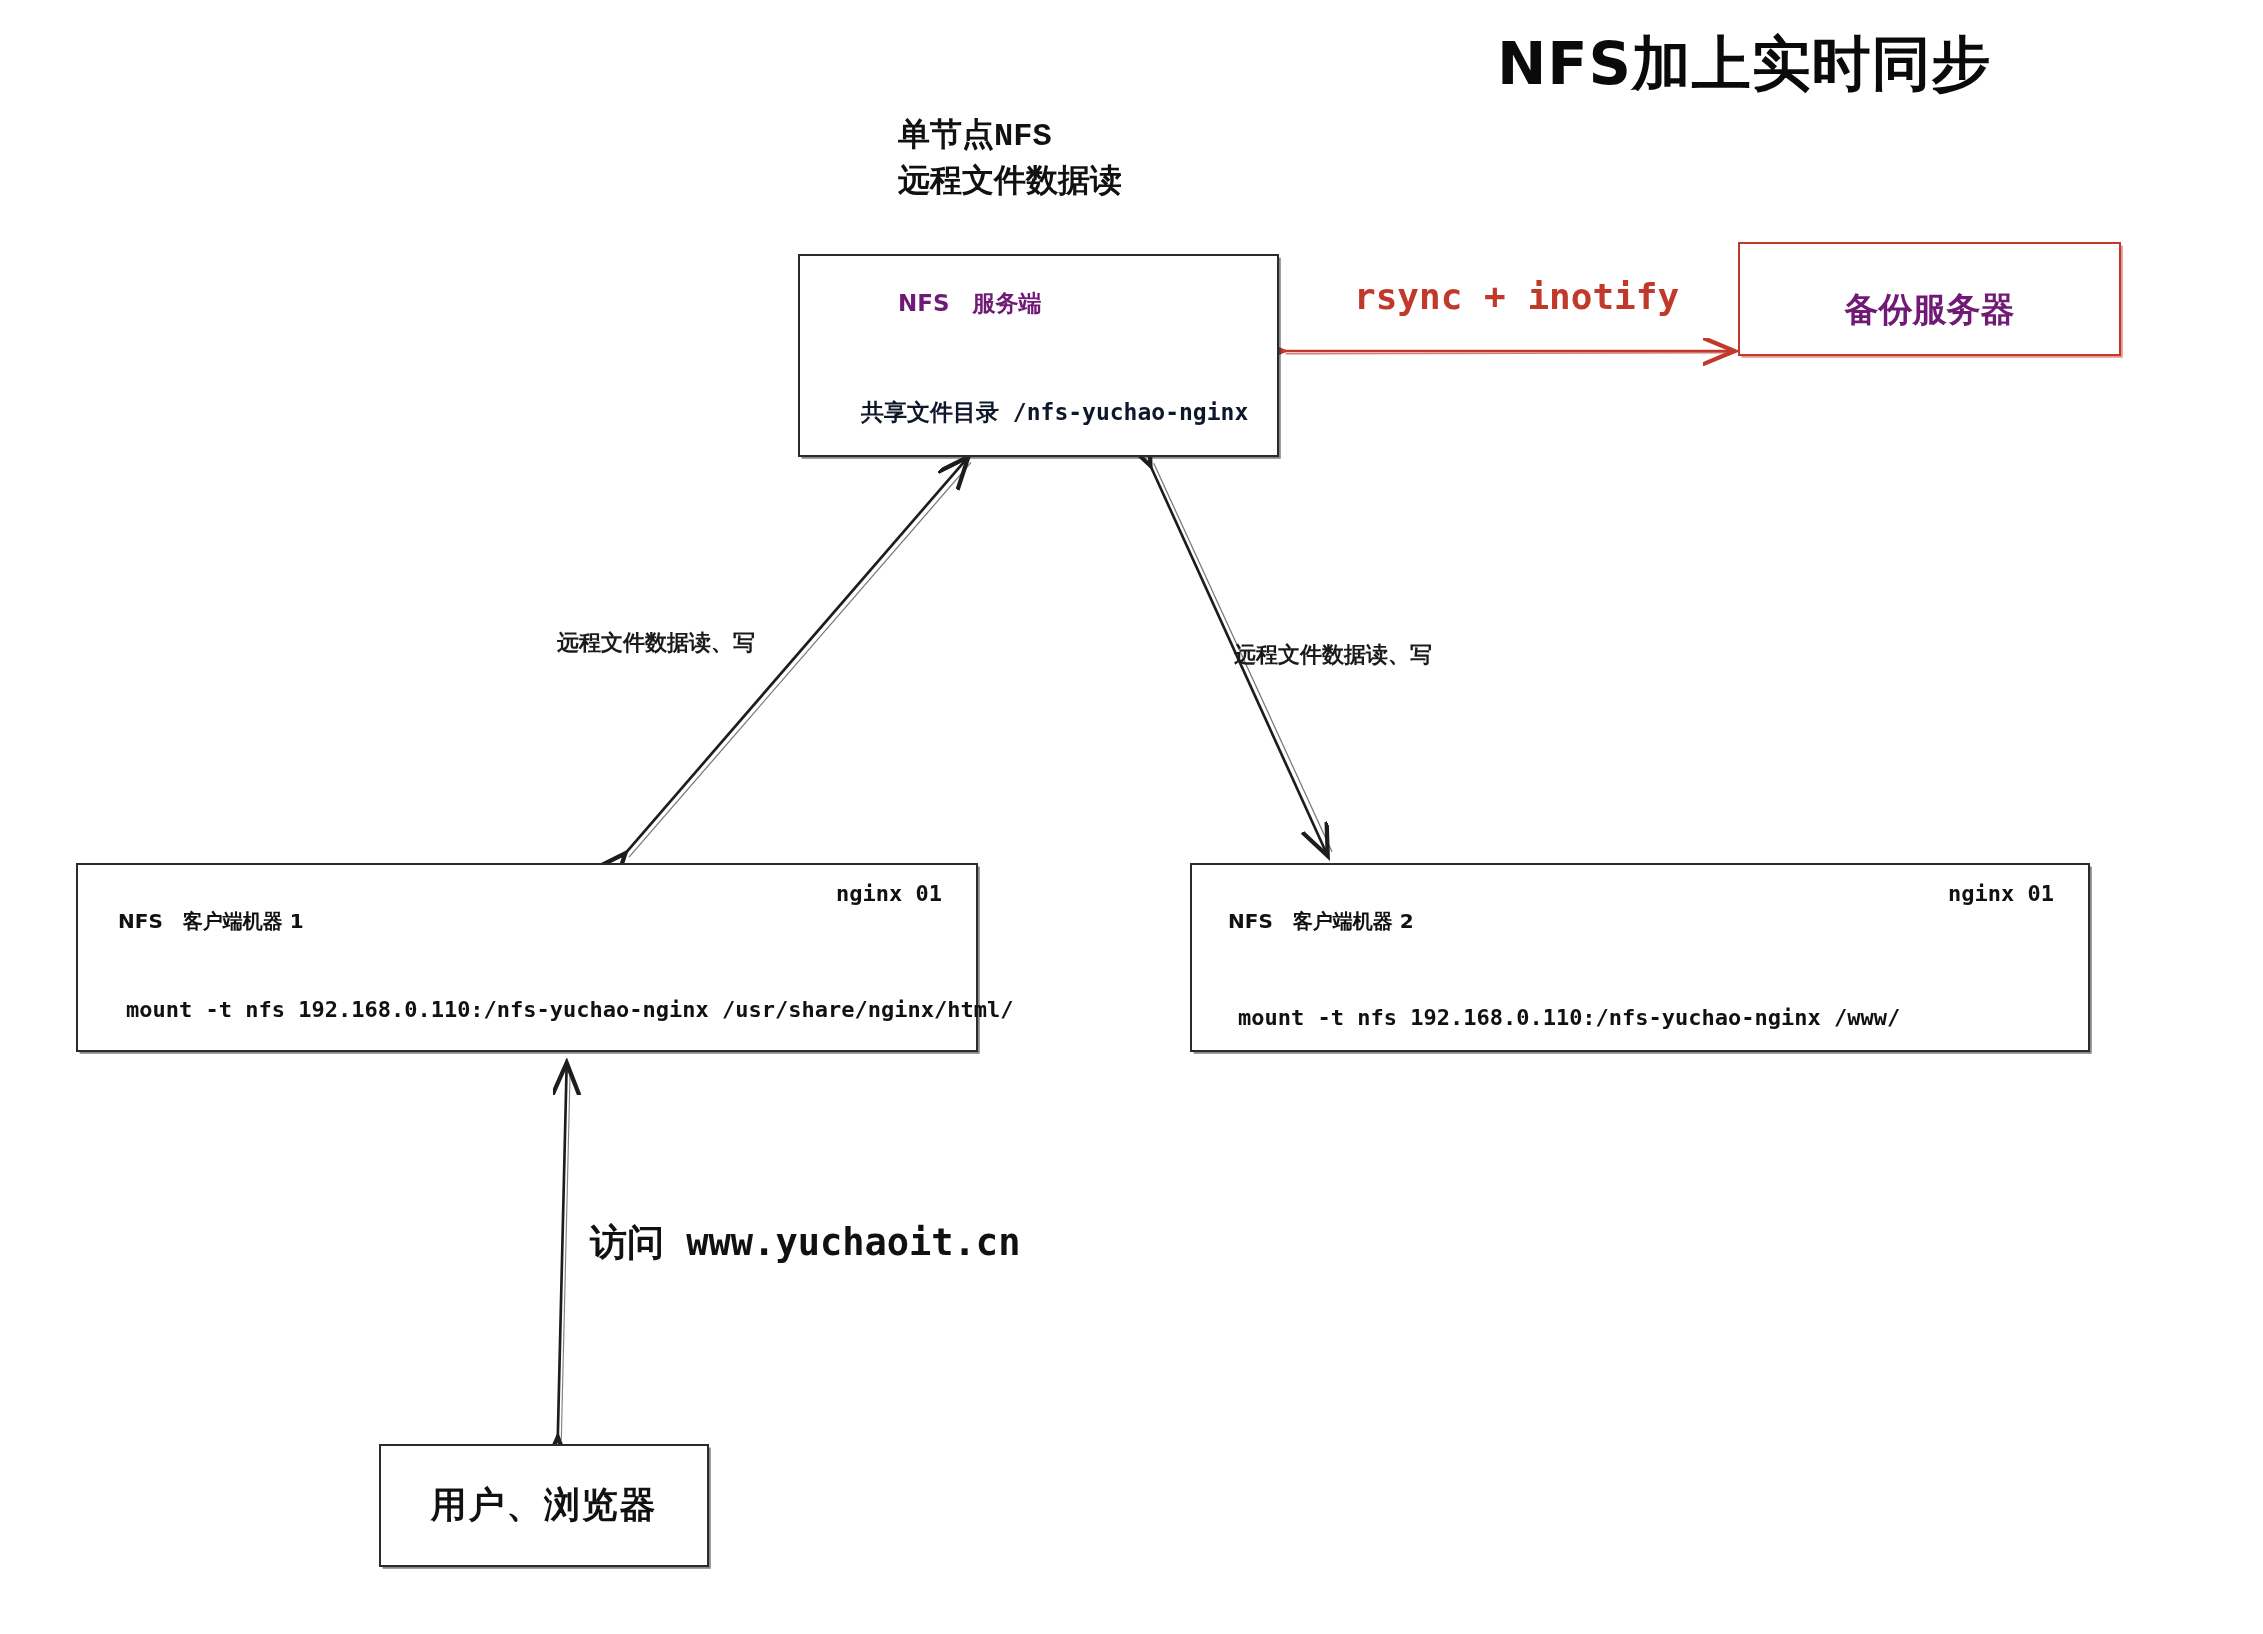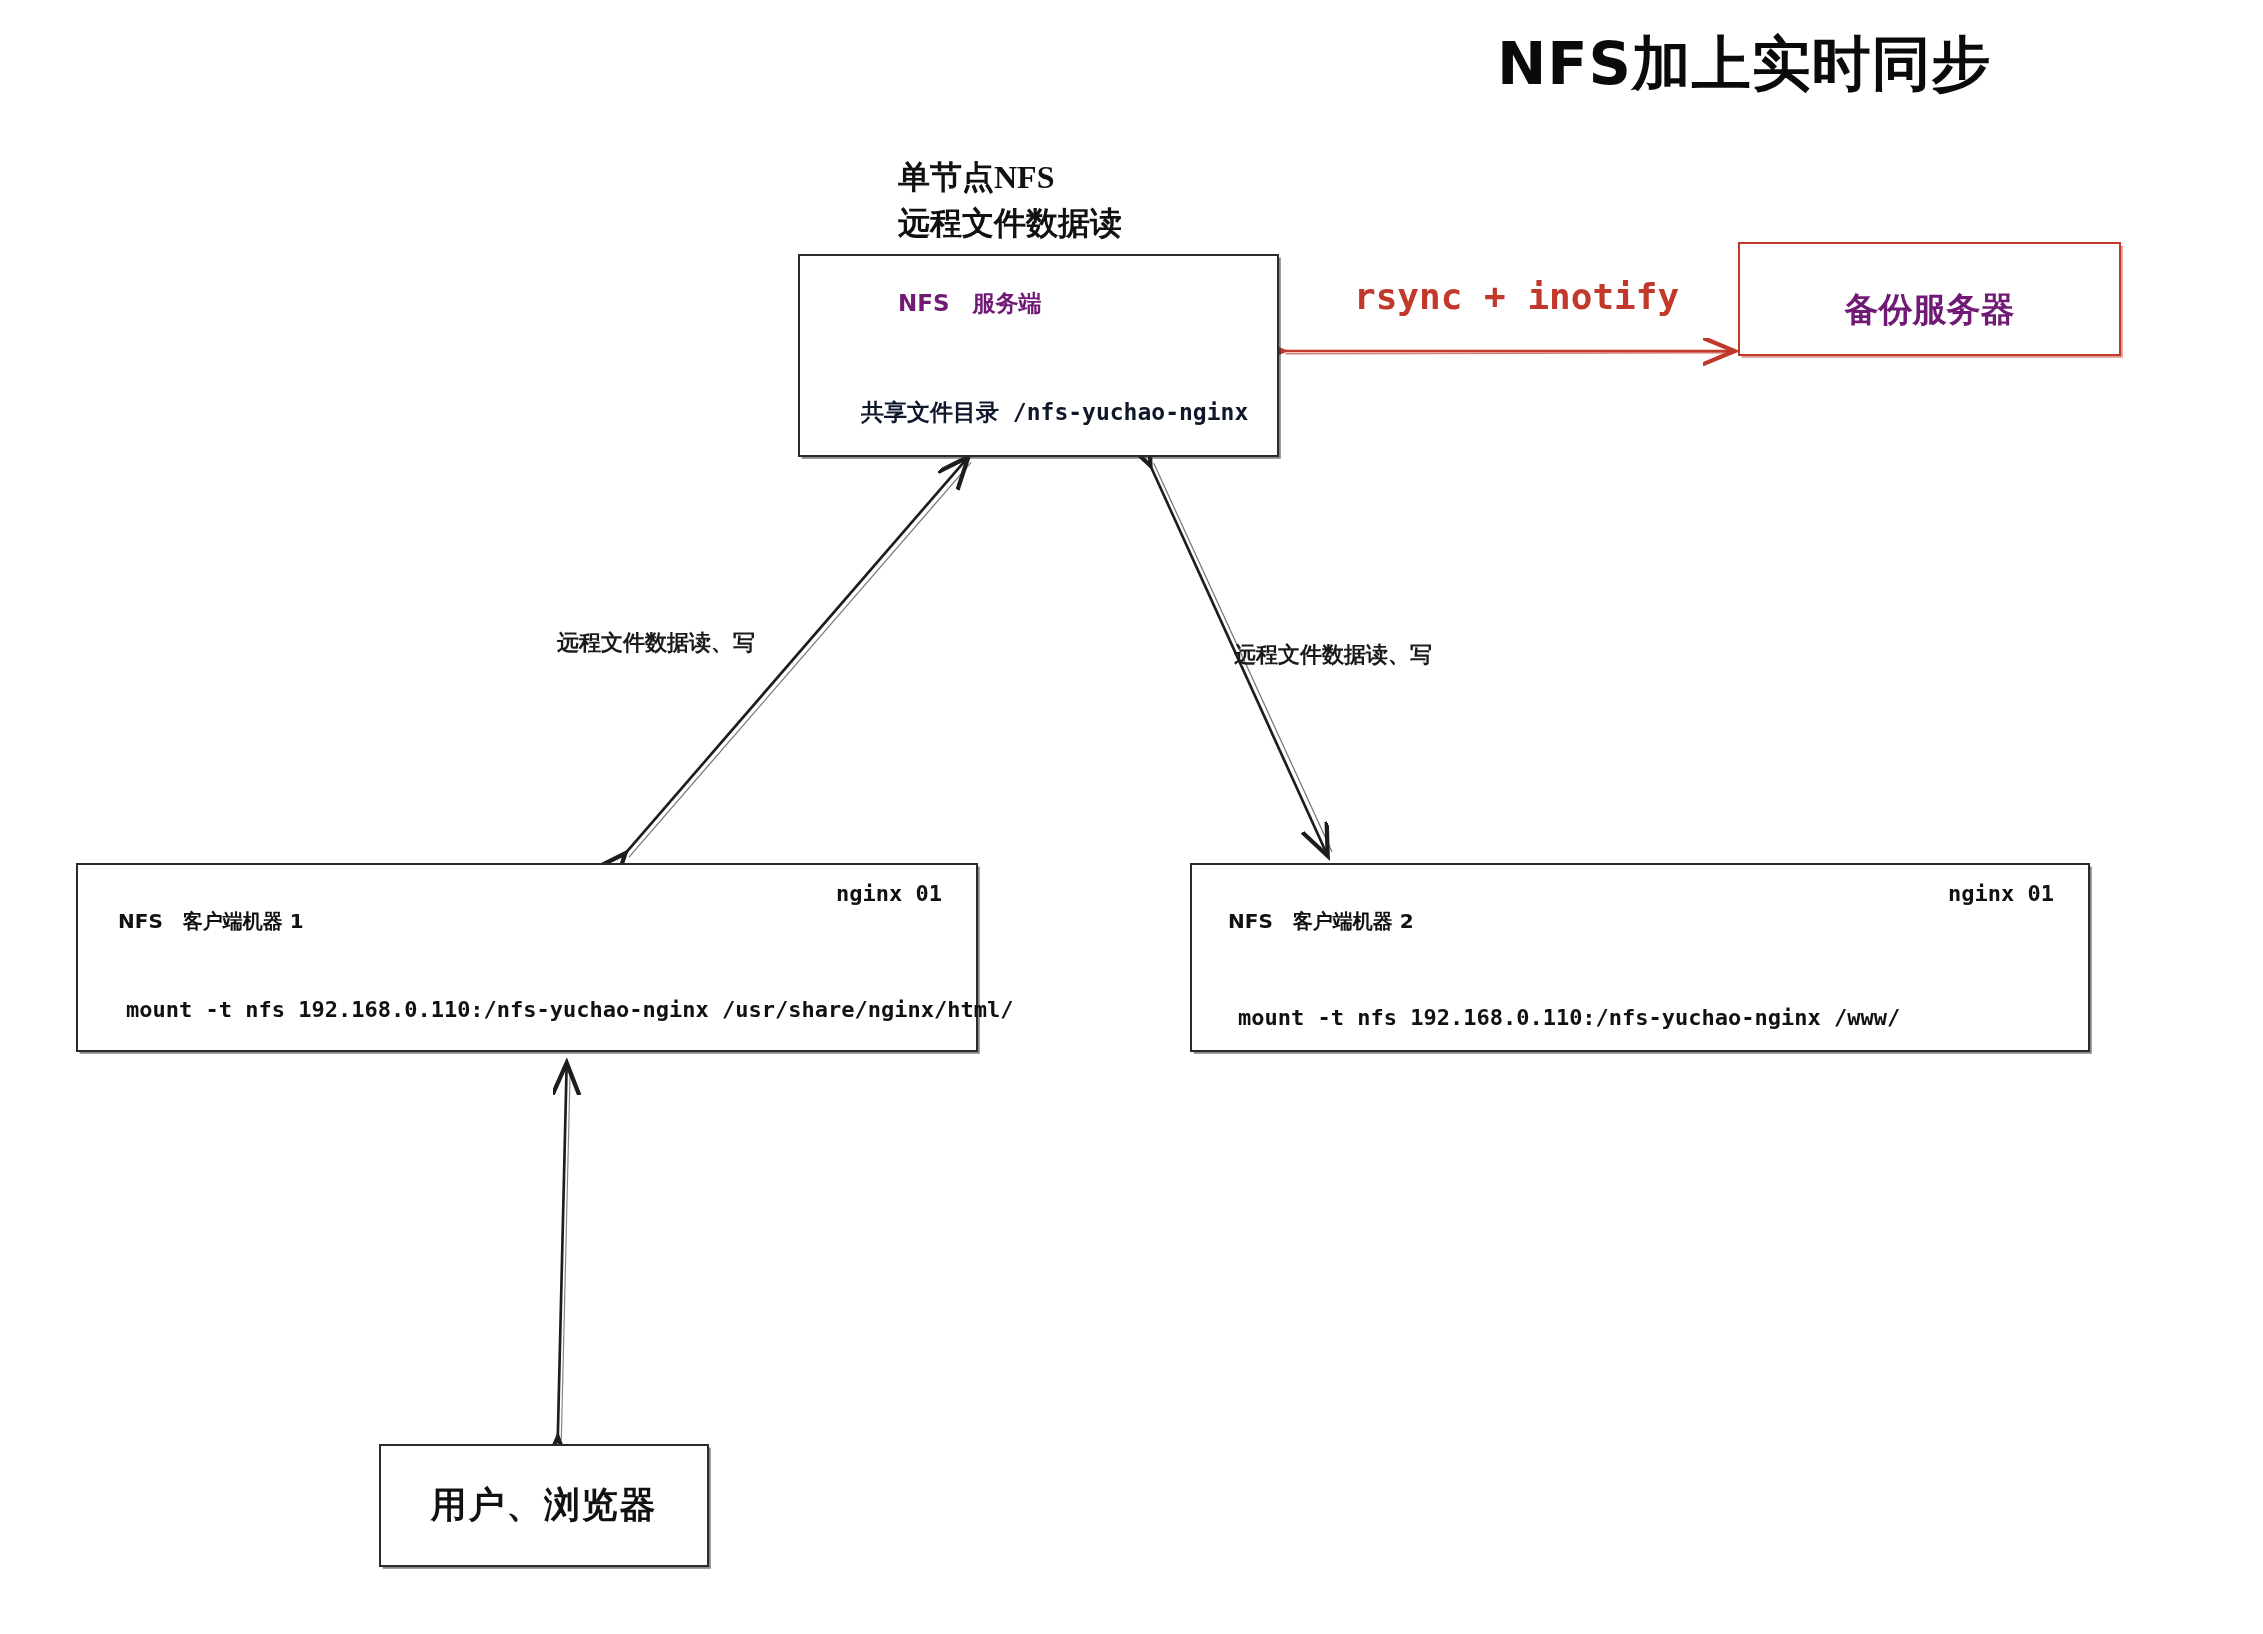--- a/index.html
+++ b/index.html
@@ -31,22 +31,21 @@
 
   
   #server-note {
     left: 898px;
     top: 114px;
     font-size: 32px;
     line-height: 46px;
     font-weight: 600;
     color: #111111;
     white-space: nowrap;
-    font-family: Liberation Serif, serif;
-    margin-top: 40px;
+    font-family: Liberation Mono, monospace;
   }
 
   
   .box {
     box-sizing: border-box;
     background: #ffffff;
     border: 2.7px solid #2b2b2b;
     box-shadow: 2.7px 2.7px 0 -0.9px rgba(40,40,40,0.55);
   }
   .box.red {
@@ -208,19 +207,20 @@
     <div class="client-tag" id="client1-tag">nginx 01</div>
     <div class="client-cmd" id="client1-cmd">mount -t nfs 192.168.0.110:/nfs-yuchao-nginx /usr/share/nginx/html/</div>
   </div>
 
   <div class="abs box" id="client2-box">
     <div class="client-title" id="client2-title">NFS　客户端机器 2</div>
     <div class="client-tag" id="client2-tag">nginx 01</div>
     <div class="client-cmd" id="client2-cmd">mount -t nfs 192.168.0.110:/nfs-yuchao-nginx /www/</div>
   </div>
 
+  <div class="abs" id="label-visit">访问 www.yuchaoit.cn</div>
 
   <div class="abs box" id="browser-box">
     <div id="browser-label">用户、浏览器</div>
   </div>
 
 </div>
 
 
 </body></html>

